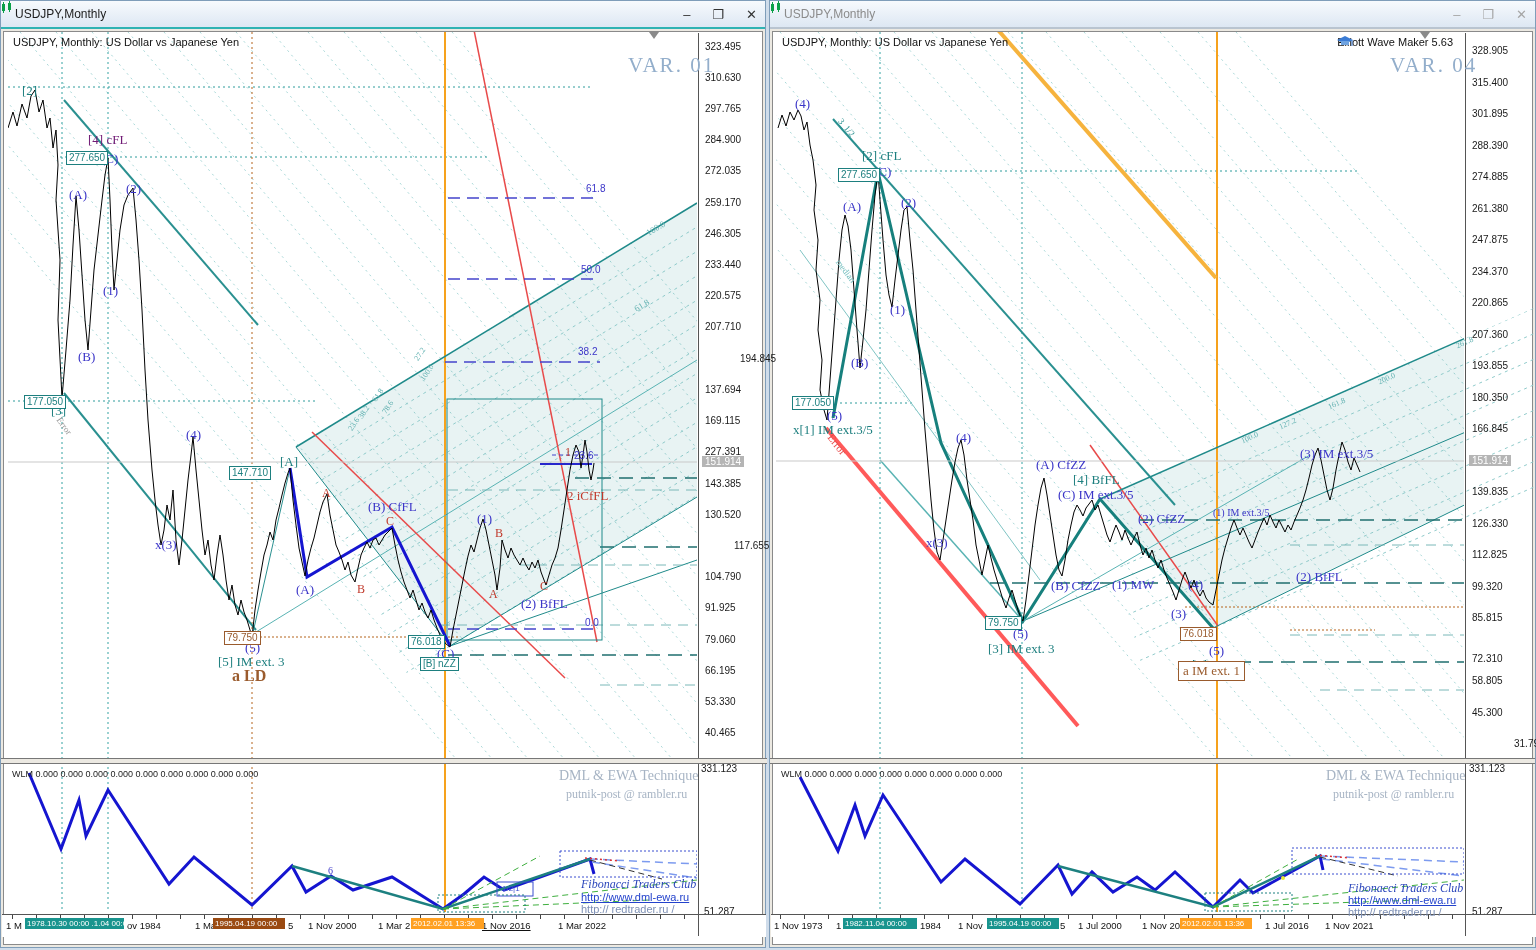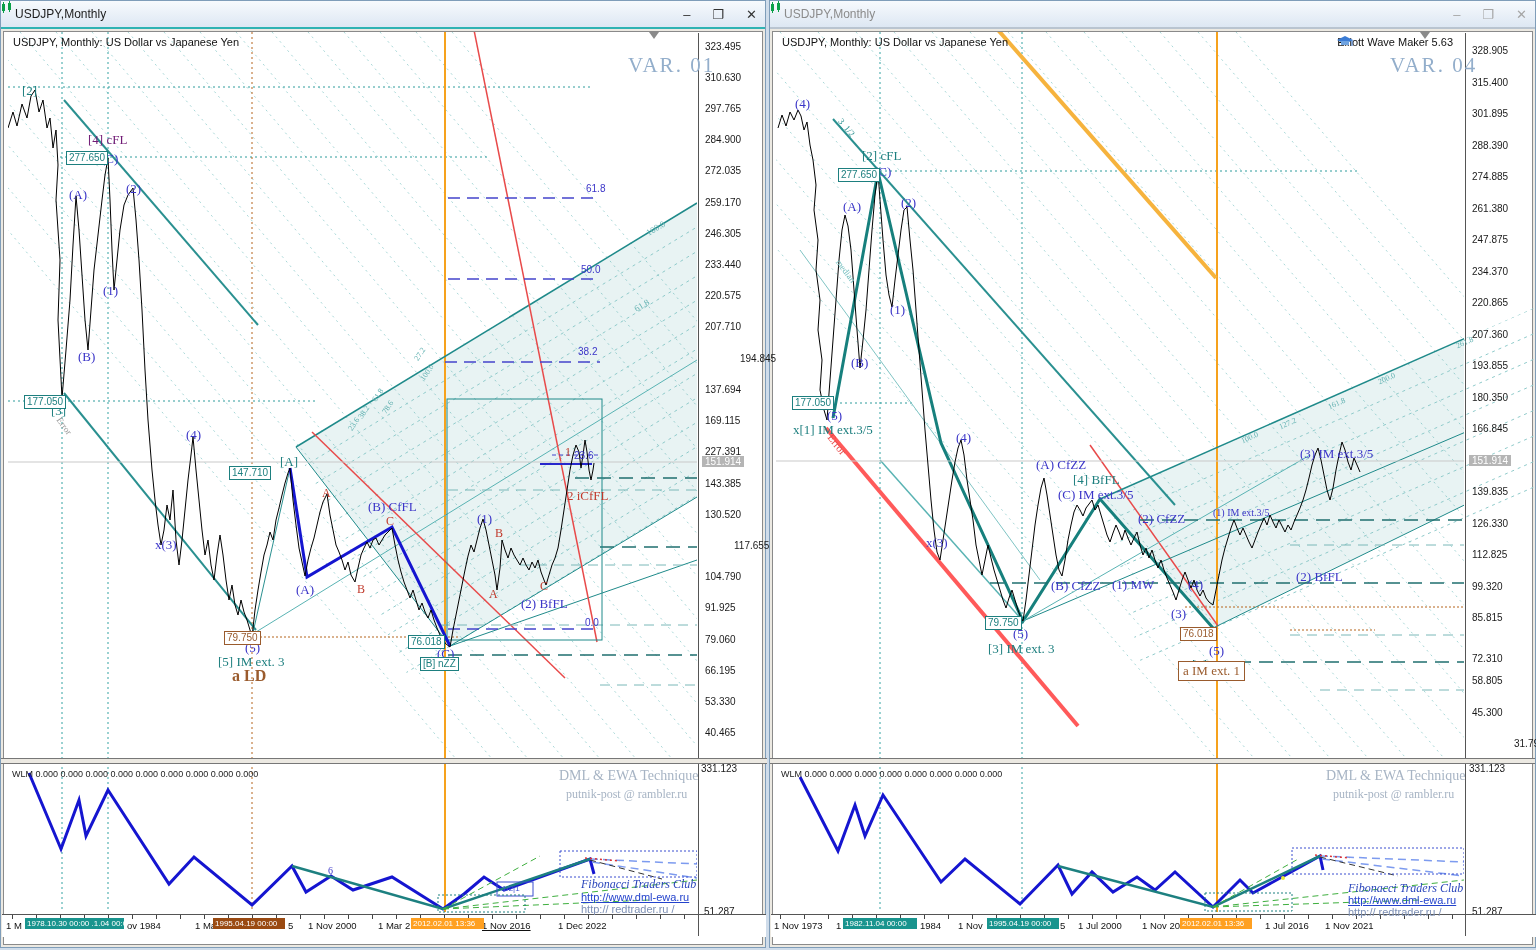--- a/index.html
+++ b/index.html
@@ -103,21 +103,21 @@
       <div class="tick" style="left: 634px;"></div>
       <div class="tick" style="left: 658px;"></div>
       <div class="tick" style="left: 682px;"></div>
       <div class="axis-label" style="left: 4px;">1 M</div>
       <div class="axis-label" style="left: 125px;">ov 1984</div>
       <div class="axis-label" style="left: 193px;">1 Ma</div>
       <div class="axis-label" style="left: 286px;">5</div>
       <div class="axis-label" style="left: 306px;">1 Nov 2000</div>
       <div class="axis-label" style="left: 376px;">1 Mar 2</div>
       <div class="axis-label" style="left: 480px; text-decoration: underline;">1 Nov 2016</div>
-      <div class="axis-label" style="left: 556px;">1 Dec 2022</div>
+      <div class="axis-label" style="left: 556px;">1 Mar 2022</div>
       <div class="axis-box teal" style="left: 23px; width: 99px;">1978.10.30 00:00 .1.04 00:00</div>
       <div class="axis-box brown" style="left: 211px; width: 72px;">1995.04.19 00:00</div>
       <div class="axis-box orange" style="left: 409px; width: 73px;">2012.02.01 13:36</div>
     </div>
 </div>
 
 <div class="window" id="winR">
   <div class="titlebar inactive">
     <svg width="14" height="12">
         <rect x="1" y="3" width="3" height="7" fill="#0aa048"></rect>

